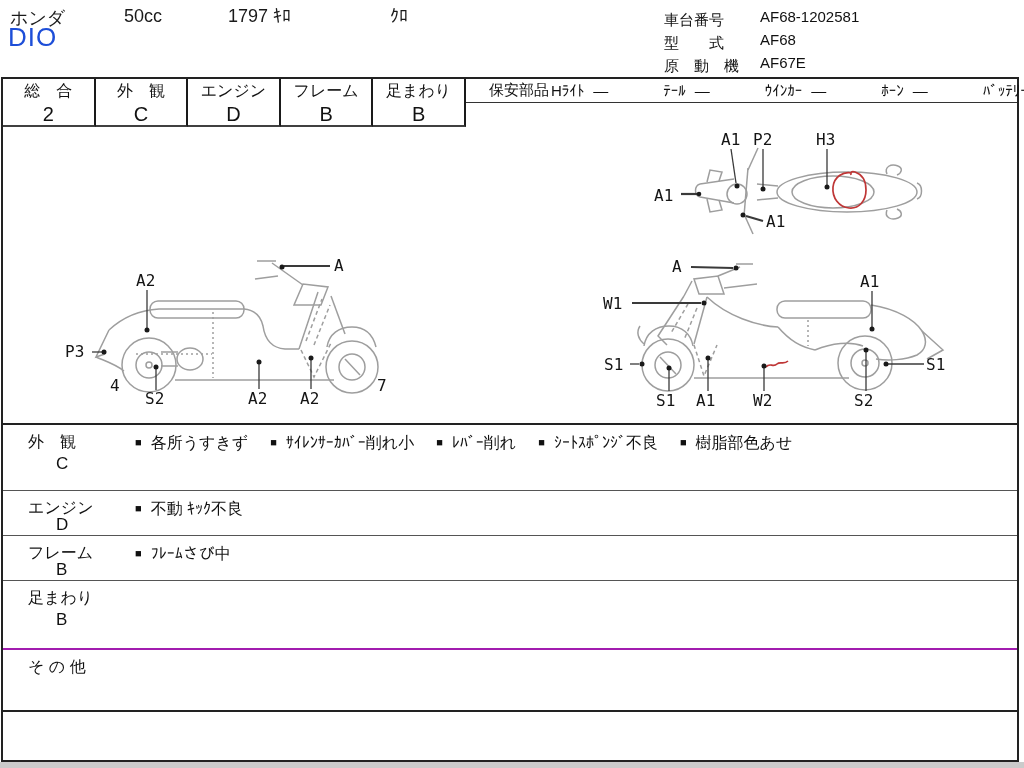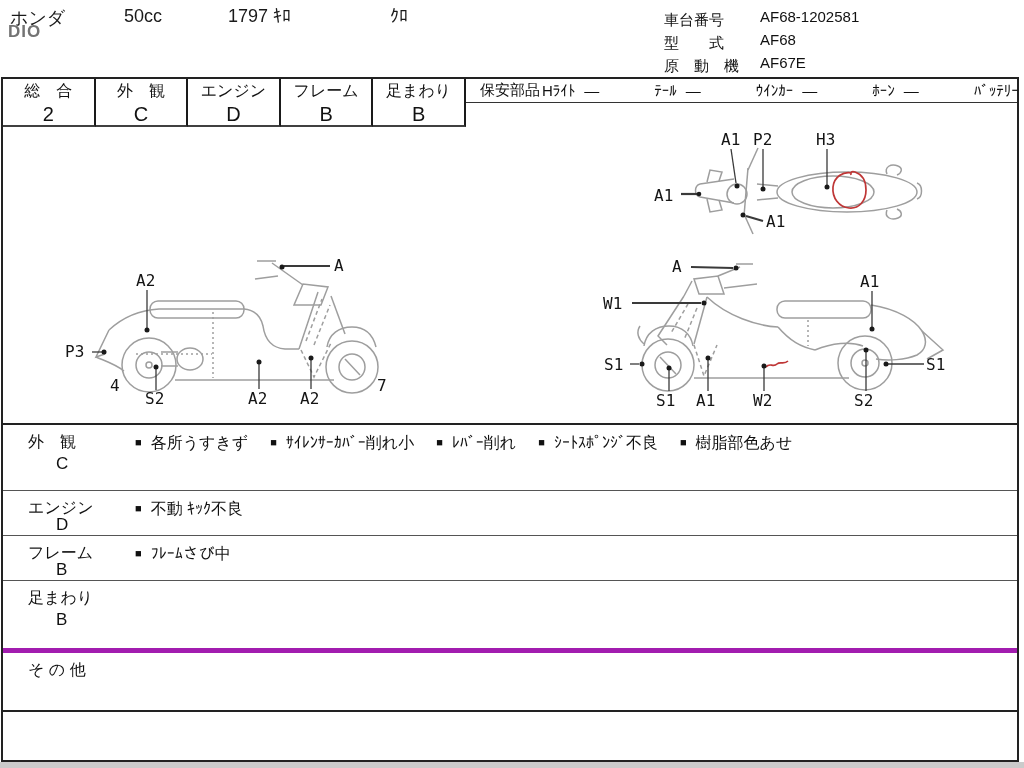--- a/index.html
+++ b/index.html
@@ -4,58 +4,58 @@
 <style>
   html,body { margin:0; padding:0; background:#fff; }
   .sheet {
     position:relative; width:1024px; height:768px; background:#ffffff;
     font-family:"Liberation Sans", sans-serif; color:#111; overflow:hidden;
   }
   .abs { position:absolute; }
 
   
   .hdr-small { font-size:18px; color:#1a1a1a; white-space:nowrap; }
-  .hdr-model { font-size:17px; letter-spacing:1px; color:#737373;font-weight:bold; }
+  .hdr-model { font-size:26px; letter-spacing:1px; color:#1d4ed8; }
   .hdr-right { left:664px; top:5px; font-size:15px; }
   .hdr-right .row { display:flex; height:23px; align-items:center; }
   .hdr-right .lab { width:80px; white-space:pre;margin-top:8px; }
   .hdr-right .val { margin-left:16px;text-align:center; }
 
   
   .table-frame { left:1px; top:77px; width:1018px; height:685px;
     border:2px solid #222; box-sizing:border-box; }
 
   
   .grade-row { left:3px; top:79px; width:463px; height:48px; display:flex; }
   .grade-cell { flex:1; border-right:2px solid #1a1a1a; border-bottom:2px solid #404040;
     box-sizing:border-box; text-align:center; }
   .grade-label { display:block; font-size:16px; margin-top:2px; white-space:pre; }
   .grade-value { display:block; font-size:20px; margin-top:1px; }
 
   
   .safety-box { left:466px; top:79px; width:551px; height:48px; box-sizing:border-box; }
   .safety-row { height:24px; display:flex; align-items:center; font-size:15px;
-    padding-left:14px; white-space:nowrap; box-sizing:border-box; }
+    padding-left:23px; white-space:nowrap; box-sizing:border-box; }
   .safety-row.first { border-bottom:1px solid #333; }
   .safety-label { white-space:pre; }
   .safety-items { display:flex; margin-left:2px;gap:30px; }
   .sf-item { margin-right:25px; }
   .sf-name { }
   .sf-val { margin-left:9px; }
   .sf-val.cross { font-weight:bold; }
   .key-label { white-space:pre; padding-left:18px; }
   .key-value { margin-left:32px; }
 
   
   .cond { left:3px; width:1014px; box-sizing:border-box; }
   .cond-r0 { top:423px; height:67px; border-top:2px solid #222; }
   .cond-r1 { top:490px; height:45px; border-top:1px solid #555; }
   .cond-r2 { top:535px; height:45px; border-top:1px solid #555; }
   .cond-r3 { top:580px; height:68px; border-top:1px solid #555; }
-  .cond-r4 { top:648px; height:64px; border-top:5px solid #a21caf; border-bottom:2px solid #222; }
+  .cond-r4 { top:648px; height:64px; border-top:2px solid #a21caf; border-bottom:2px solid #222; }
   .cond-label { position:absolute; left:25px; top:7px; font-size:16px; white-space:pre; }
   .cond-grade { position:absolute; left:53px; top:29px; font-size:17px; }
   .cond-r1 .cond-grade, .cond-r2 .cond-grade { top:24px; }
   .cond-items { position:absolute; left:132px; top:8px; display:flex; font-size:16px; }
   .ci { margin-right:22px; white-space:nowrap; }
   .bullet { font-size:11px; margin-right:9px; position:relative; top:-2px; }
 
   
   .diagram-svg { left:0; top:128px; }
   .sc { stroke:#9e9e9e; stroke-width:1.5; fill:none; }

